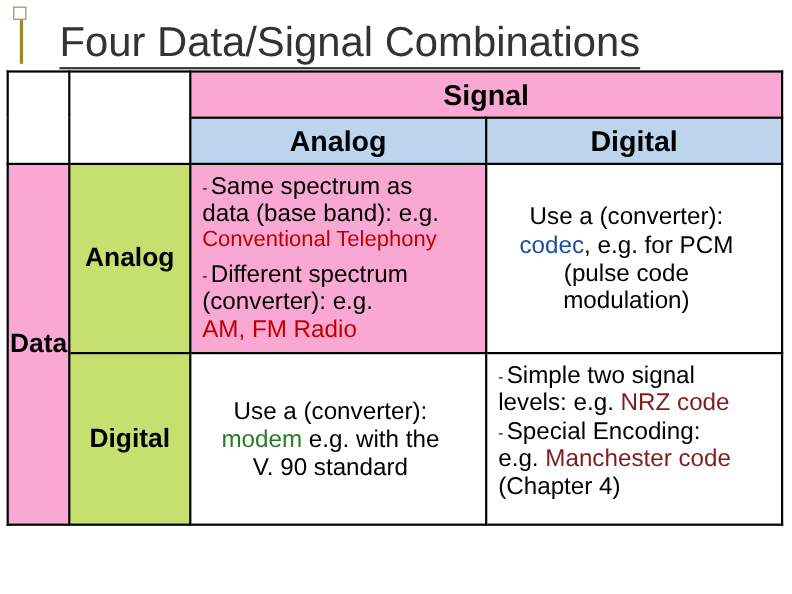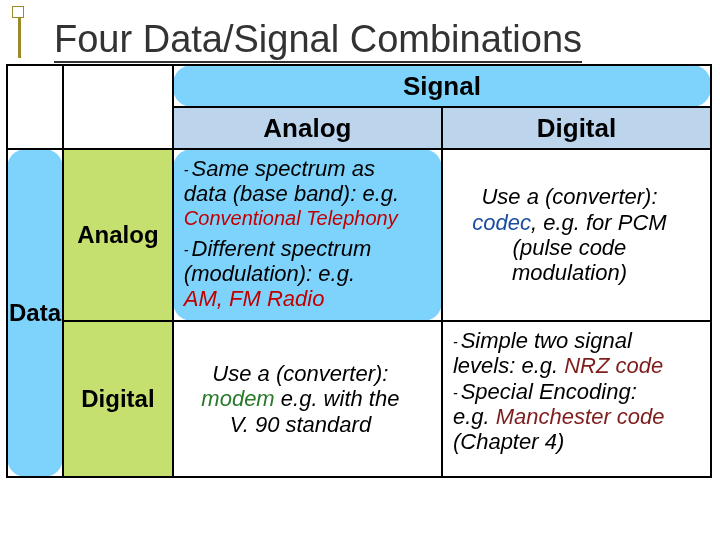--- a/index.html
+++ b/index.html
@@ -61,21 +61,21 @@
   
   .r-top     { height: 42px; }
   .r-sub     { height: 42px; }
   .r-body1   { height: 172px; }
   .r-body2   { height: 156px; }
 
   .c-spine { width: 56px; }
   .c-rowh  { width: 110px; }
   .c-col   { width: 270px; }
 
-  .bg-yellow  { background: #7dd3fc; border-radius: 19px; }
+  .bg-yellow  { background: #f9a8d4; }
   .bg-blue    { background: #bcd4ec; }
   .bg-green   { background: #c6e070; }
 
   .hdr {
     font-size: 26px;
     font-weight: bold;
     text-align: center;
     vertical-align: middle;
     color: #000;
   }
@@ -85,21 +85,20 @@
     text-align: center;
     vertical-align: middle;
     color: #000;
   }
   .cell {
     font-size: 22px;
     line-height: 1.15;
     vertical-align: top;
     padding: 6px 24px 6px 10px;
     color: #000;
-    font-style: italic;
   }
   .cell.center { text-align: center; vertical-align: middle; margin-top: 48px; }
   .small { font-size: 20px; }
   .dash { font-size: 14px; vertical-align: middle; margin-right: 3px; }
   .red   { color: #c00000; }
   .blue  { color: #1c4da0; }
   .green { color: #2a7a2a; }
   .dkred { color: #7f1d1d; }
 </style>
 </head>
@@ -126,21 +125,21 @@
   <tr class="r-body1">
     <td class="rowhdr bg-yellow c-spine" rowspan="2">Data</td>
     <td class="rowhdr bg-green c-rowh">Analog</td>
 
     <td class="cell bg-yellow c-col">
       <div><span class="dash">-</span><span>Same spectrum as</span></div>
       <div>data (base band): e.g.</div>
       <div class="small"><span class="red">Conventional Telephony</span></div>
       <div style="height:6px"></div>
       <div><span class="dash">-</span><span>Different spectrum</span></div>
-      <div>(modulation): e.g.</div>
+      <div>(converter): e.g.</div>
       <div><span class="red">AM, FM Radio</span></div>
     </td>
 
     <td class="cell center c-col">
       <div>Use a (converter):</div>
       <div><span class="blue">codec</span><span>, e.g. for PCM</span></div>
       <div>(pulse code modulation)</div>
     </td>
   </tr>
 

